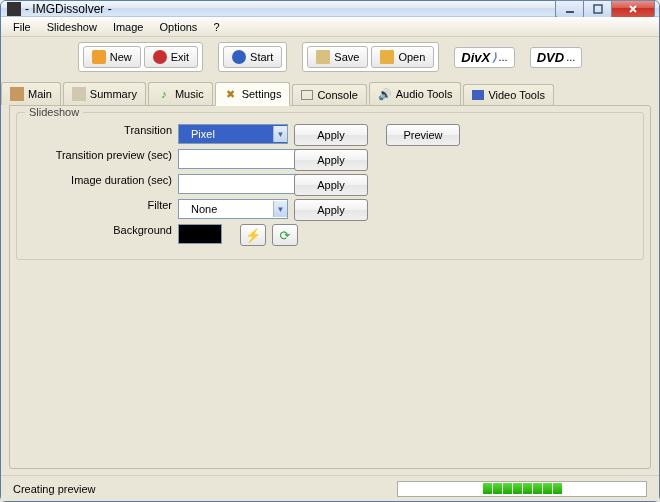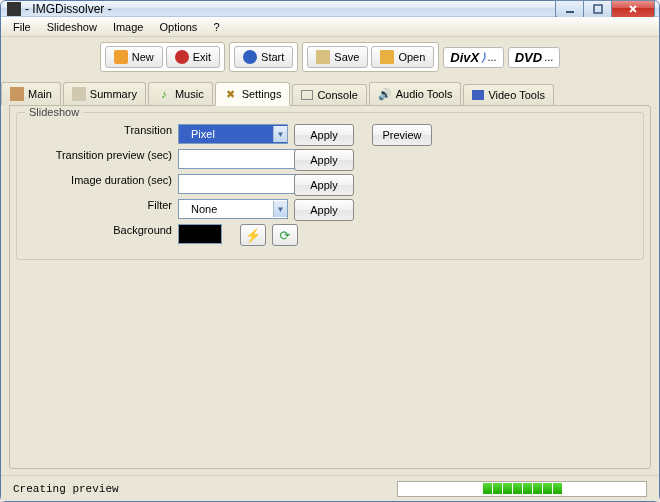--- a/index.html
+++ b/index.html
@@ -13,21 +13,21 @@
   .win-buttons { display: flex; gap: 0; }
   .win-btn { width: 28px; height: 18px; border: 1px solid #6f8aaa; background: linear-gradient(to bottom, #e9f1fa, #c7d9ed); display: flex; align-items: center; justify-content: center; font-size: 10px; }
   .win-btn.min { border-radius: 0 0 0 3px; border-right: none; }
   .win-btn.max { border-right: none; }
   .win-btn.close { width: 44px; border-radius: 0 0 3px 0; background: linear-gradient(to bottom, #e9928a 0%, #d8594f 45%, #c93224 46%, #d35045 100%); color: #fff; }
   .win-btn svg { width: 10px; height: 10px; }
   
   .menubar { height: 20px; background: linear-gradient(to bottom, #fdfdfb, #eae6d7); display: flex; align-items: center; padding: 0 4px; border-bottom: 1px solid #d4d0c0; }
   .menu-item { padding: 2px 8px; cursor: default; }
   
-  .toolbar { height: 40px; display: flex; align-items: center; justify-content: center; gap: 4px; padding: 4px 0; }
+  .toolbar { height: 40px; display: flex; align-items: center; justify-content: center; gap: 15px; padding: 4px 0; }
   .tb-group { display: flex; gap: 3px; background: #fff; border: 1px solid #bdb9a9; border-radius: 3px; padding: 3px 4px; }
   .tb-btn { display: flex; align-items: center; gap: 4px; padding: 3px 8px; border: 1px solid #b8b8b8; border-radius: 3px; background: linear-gradient(to bottom, #fefefe, #e8e8e8); cursor: default; font-size: 11px; }
   .tb-icon { width: 14px; height: 14px; display: inline-flex; align-items: center; justify-content: center; }
   .brand-btn { padding: 2px 6px; border: 1px solid #b8b8b8; border-radius: 3px; background: #fff; font-style: italic; font-weight: bold; font-size: 13px; display: flex; align-items: center; gap: 2px; }
   
   .tabbar { height: 28px; display: flex; align-items: flex-end; padding: 0 0; gap: 2px; }
   .tab { display: flex; align-items: center; gap: 4px; padding: 4px 8px; border: 1px solid #c0bcac; border-bottom: none; border-radius: 3px 3px 0 0; background: linear-gradient(to bottom, #f2efde, #e6e2d1); cursor: default; font-size: 11px; }
   .tab.active { background: #fefdf5; border-bottom: 1px solid #fefdf5; margin-bottom: -1px; z-index: 2; }
   .tab-icon { width: 14px; height: 14px; display: inline-flex; align-items: center; justify-content: center; }
   
@@ -41,26 +41,26 @@
   .form-input, .form-select { width: 110px; height: 20px; border: 1px solid #7f9db9; background: #fff; font-size: 11px; padding: 0 3px; }
   .form-select.highlight { background: #3862c5; color: #fff; }
   .form-select { display: flex; align-items: center; justify-content: space-between; padding-left: 12px; }
   .select-arrow { width: 14px; height: 16px; background: linear-gradient(to bottom, #e4eefb, #c1d6f0); border-left: 1px solid #a9bad0; display: flex; align-items: center; justify-content: center; font-size: 8px; color: #4a6a99; margin-right: -3px; }
   .spinner-input { display: flex; width: 110px; }
   .spinner-input input { flex: 1; height: 20px; border: 1px solid #7f9db9; border-right: none; text-align: right; padding: 0 4px; font-size: 11px; }
   .spinner-btns { width: 15px; display: flex; flex-direction: column; border: 1px solid #7f9db9; }
   .spinner-btns div { flex: 1; background: linear-gradient(to bottom, #e4eefb, #c1d6f0); font-size: 7px; text-align: center; line-height: 9px; color: #4a6a99; }
   .spinner-btns div:first-child { border-bottom: 1px solid #a9bad0; }
   
-  .app-btn { width: 60px; height: 22px; border: 1px solid #8a8a8a; border-radius: 3px; background: linear-gradient(to bottom, #fefefe 0%, #f2f2f2 48%, #e6e6e6 52%, #f0f0f0 100%); font-size: 11px; cursor: default; text-align: center; }
+  .app-btn { width: 74px; height: 22px; border: 1px solid #8a8a8a; border-radius: 3px; background: linear-gradient(to bottom, #fefefe 0%, #f2f2f2 48%, #e6e6e6 52%, #f0f0f0 100%); font-size: 11px; cursor: default; text-align: center; }
   
   .color-swatch { width: 44px; height: 20px; background: #000; border: 1px solid #7f9db9; }
   .icon-btn { width: 26px; height: 22px; border: 1px solid #8a8a8a; border-radius: 3px; background: linear-gradient(to bottom, #fefefe, #e8e8e8); display: flex; align-items: center; justify-content: center; }
   
-  .statusbar { height: 26px; border-top: 1px solid #d4d0c0; display: flex; align-items: center; padding: 0 12px; gap: 12px; background: #eae6d7; font-family: Liberation Mono, monospace; }
+  .statusbar { height: 26px; border-top: 1px solid #d4d0c0; display: flex; align-items: center; padding: 0 12px; gap: 12px; background: #eae6d7; }
   .status-text { flex: 1; font-size: 11px; }
   .progress { width: 250px; height: 16px; border: 1px solid #b0aca0; background: #fff; display: flex; align-items: center; padding: 1px; gap: 1px; position: relative; justify-content: center; }
   .progress-cells { display: flex; gap: 1px; }
   .progress-cell { width: 9px; height: 11px; background: linear-gradient(to bottom, #5bdc3a, #1aa800); }
 </style>
 </head>
 <body>
 
 <div class="window">
   <div class="titlebar">

